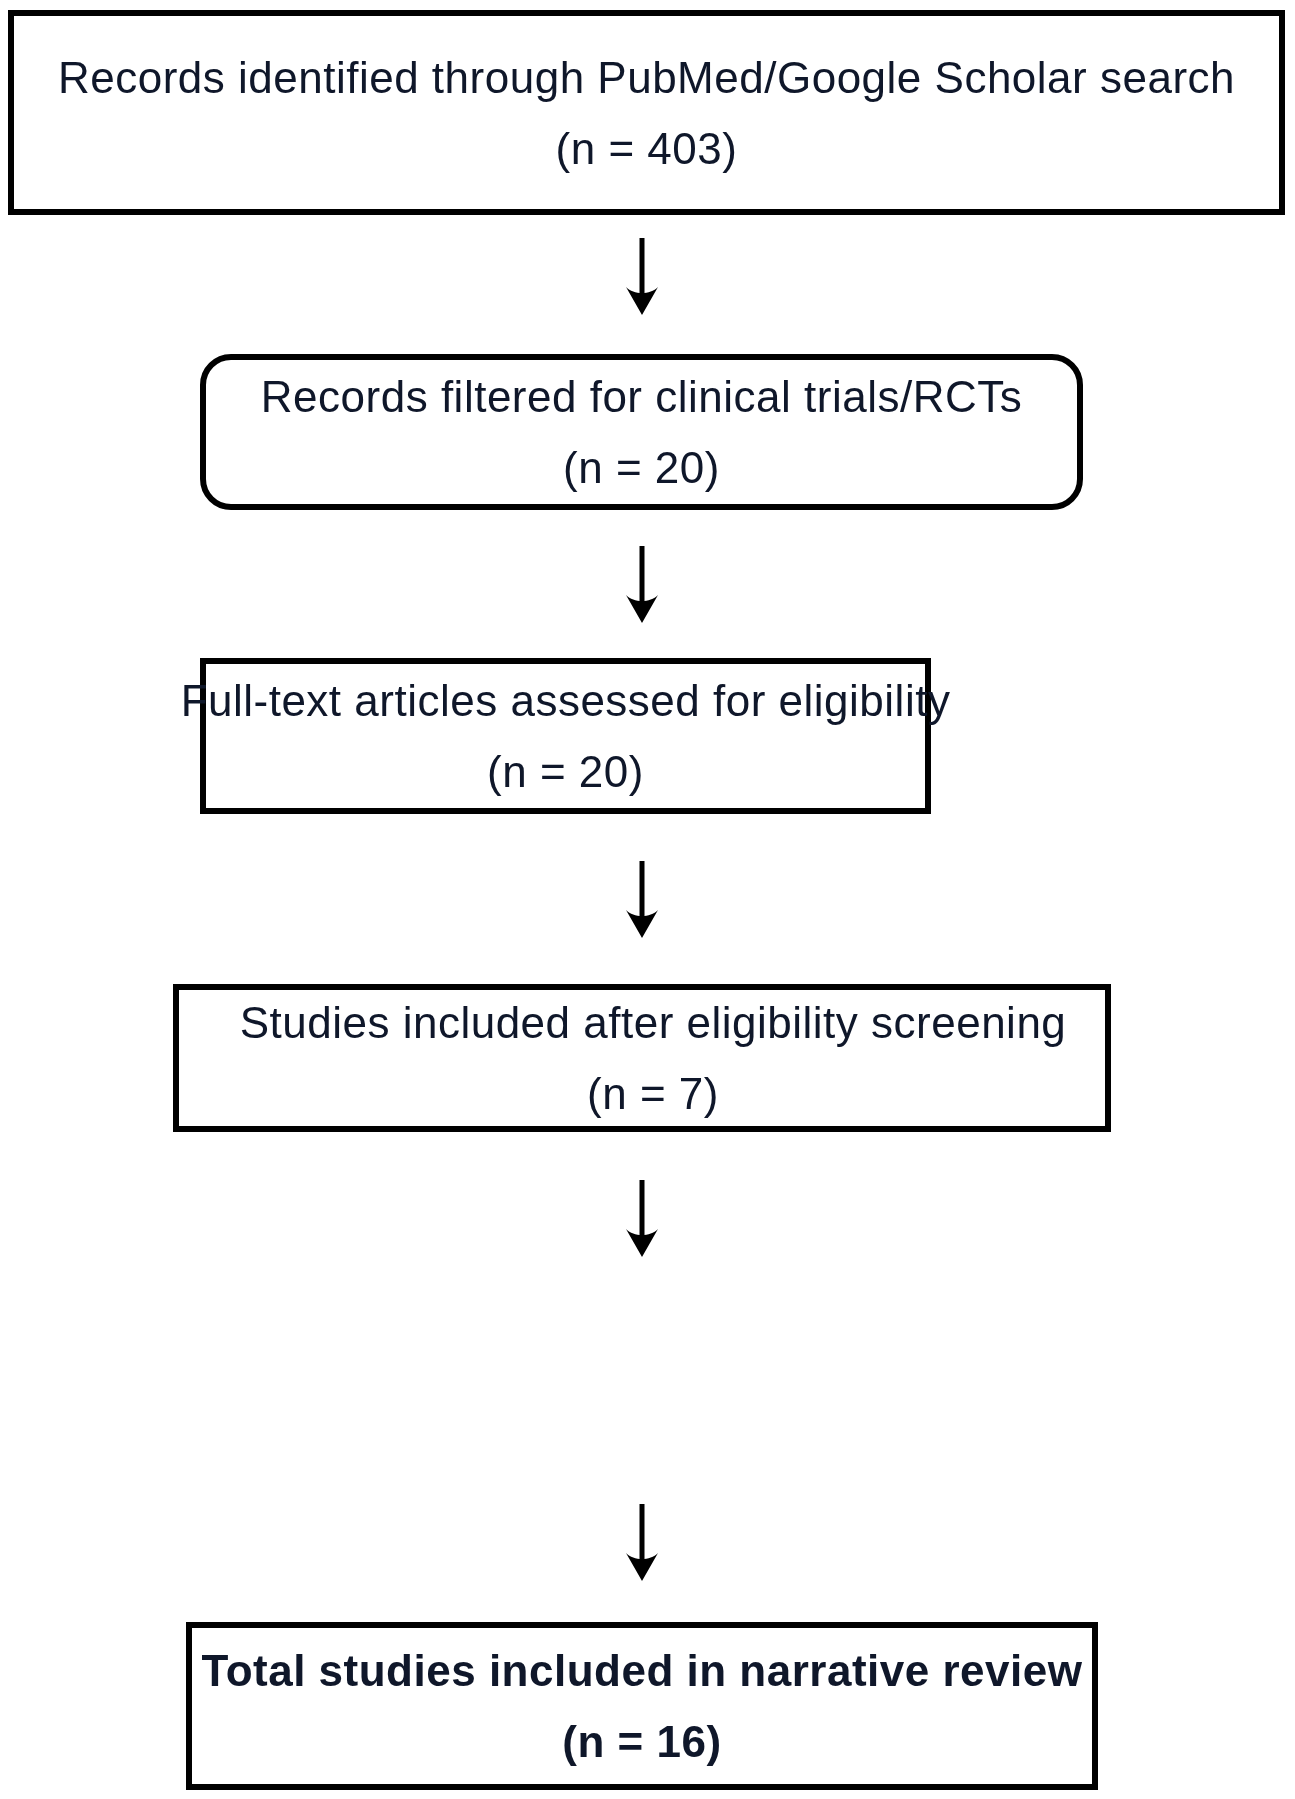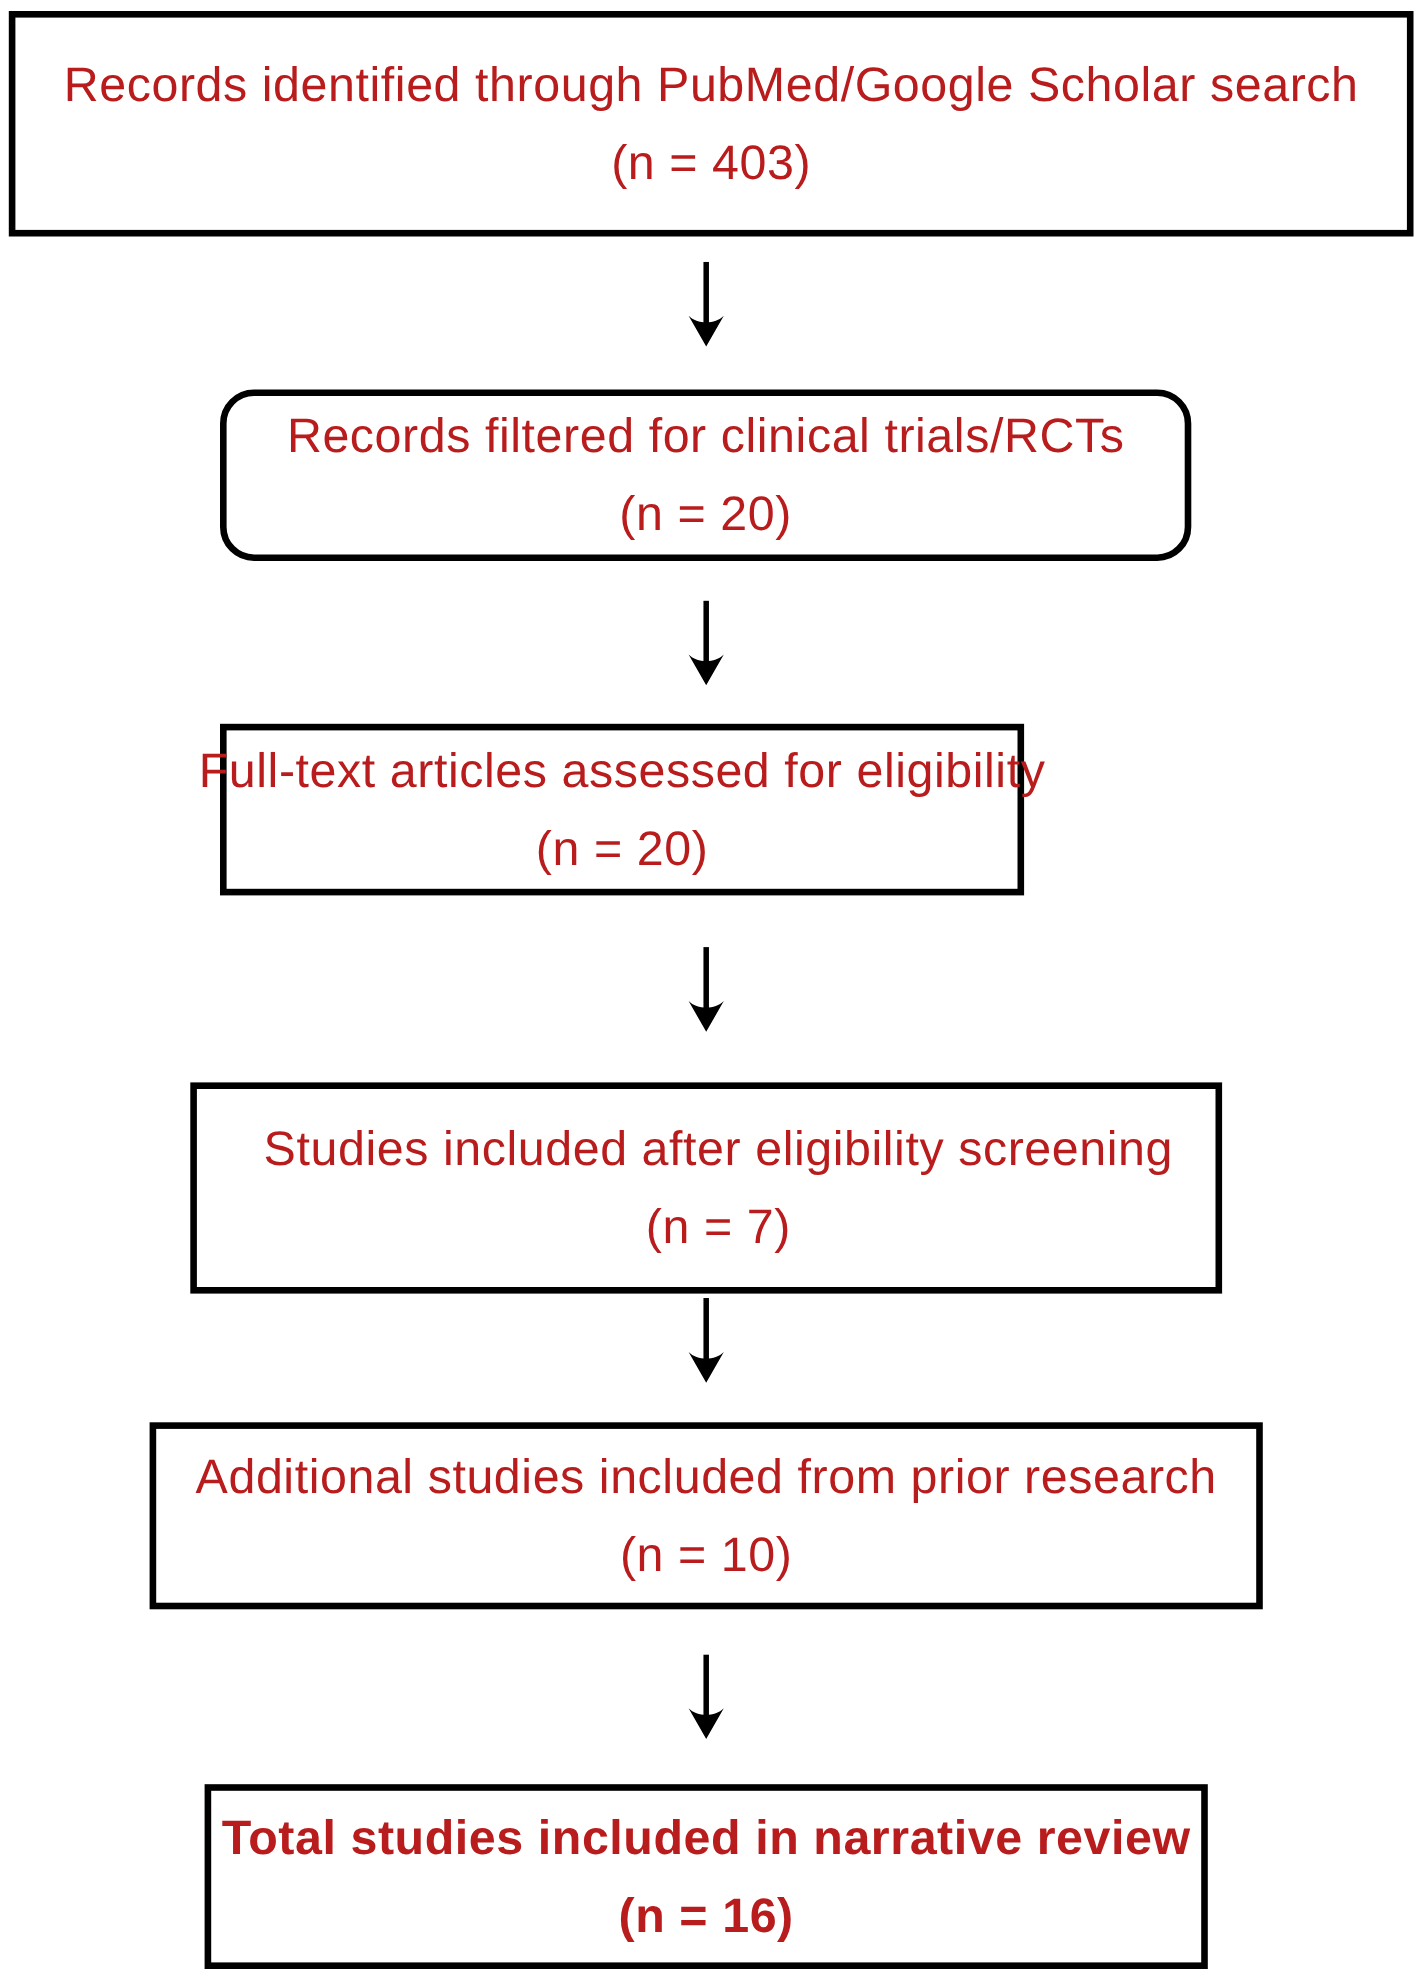--- a/index.html
+++ b/index.html
@@ -6,21 +6,21 @@
     margin: 0;
     padding: 0;
     background: #ffffff;
   }
   .canvas {
     position: relative;
     width: 1295px;
     height: 1799px;
     background: #ffffff;
     font-family: "Liberation Sans", "DejaVu Sans", sans-serif;
-    color: #b91c1c;
+    color: #0f172a;
   }
   .flow-box {
     position: absolute;
     box-sizing: border-box;
     border: 6px solid #000000;
     background: #ffffff;
     display: flex;
     flex-direction: column;
     align-items: center;
     justify-content: center;
@@ -40,21 +40,21 @@
     margin-top: 16px;
   }
   .arrow {
     position: absolute;
     display: block;
   }
   
   .box-1 { left: 8px;   top: 10px;   width: 1277px; height: 205px; }
   .box-2 { left: 200px; top: 354px;  width: 883px;  height: 156px; border-radius: 31px; }
   .box-3 { left: 200px; top: 658px;  width: 731px;  height: 156px; }
-  .box-4 { left: 173px; top: 984px;  width: 938px;  height: 192px; padding-left: 32px; }
+  .box-4 { left: 173px; top: 984px;  width: 938px;  height: 148px; padding-left: 32px; }
   .box-5 { left: 136px; top: 1293px; width: 1012px; height: 170px; }
   .box-6 { left: 186px; top: 1622px; width: 912px;  height: 168px; font-weight: bold; }
   .arrow-1 { left: 618px; top: 238px;  }
   .arrow-2 { left: 618px; top: 546px;  }
   .arrow-3 { left: 618px; top: 861px;  }
   .arrow-4 { left: 618px; top: 1180px; }
   .arrow-5 { left: 618px; top: 1504px; }
 </style>
 </head>
 <body>
@@ -94,24 +94,20 @@
   <div class="flow-box box-4">
     <div class="label">Studies included after eligibility screening</div>
     <div class="count">(n = 7)</div>
   </div>
 
   <svg class="arrow arrow-4" width="48" height="78" viewBox="0 0 48 78" aria-hidden="true">
     <rect x="21.5" y="0" width="5" height="58" fill="#000000"></rect>
     <path d="M 8 49 C 16 57, 32 57, 40 49 L 24 77 Z" fill="#000000"></path>
   </svg>
 
-  <div class="flow-box box-5">
-    <div class="label">Additional studies included from prior research</div>
-    <div class="count">(n = 10)</div>
-  </div>
 
   <svg class="arrow arrow-5" width="48" height="78" viewBox="0 0 48 78" aria-hidden="true">
     <rect x="21.5" y="0" width="5" height="58" fill="#000000"></rect>
     <path d="M 8 49 C 16 57, 32 57, 40 49 L 24 77 Z" fill="#000000"></path>
   </svg>
 
   <div class="flow-box box-6">
     <div class="label">Total studies included in narrative review</div>
     <div class="count">(n = 16)</div>
   </div>

